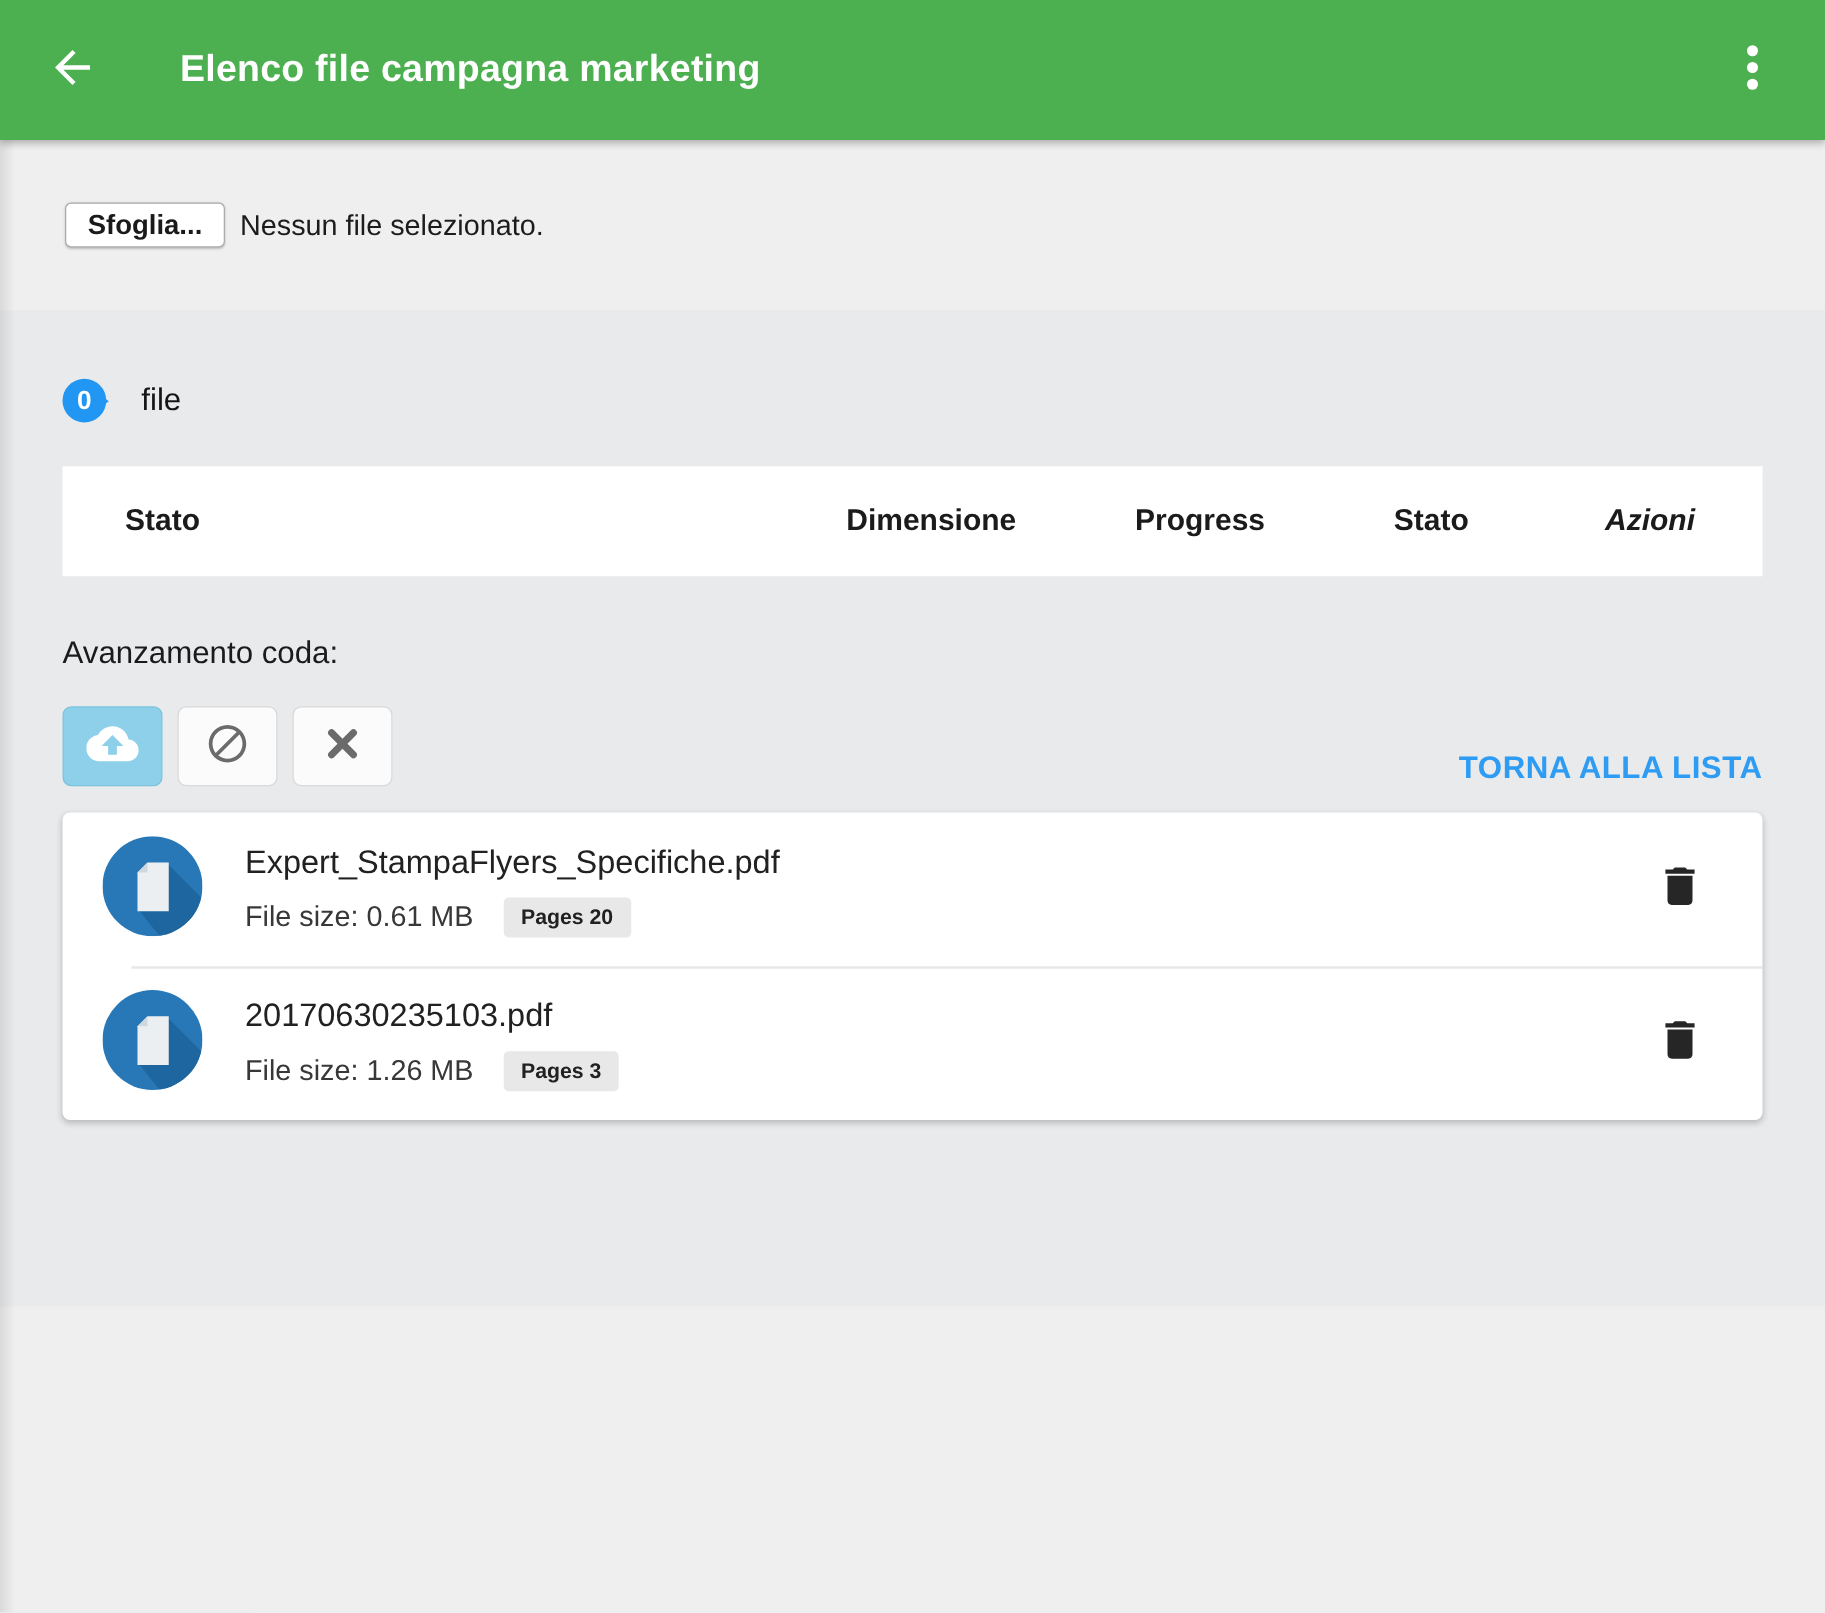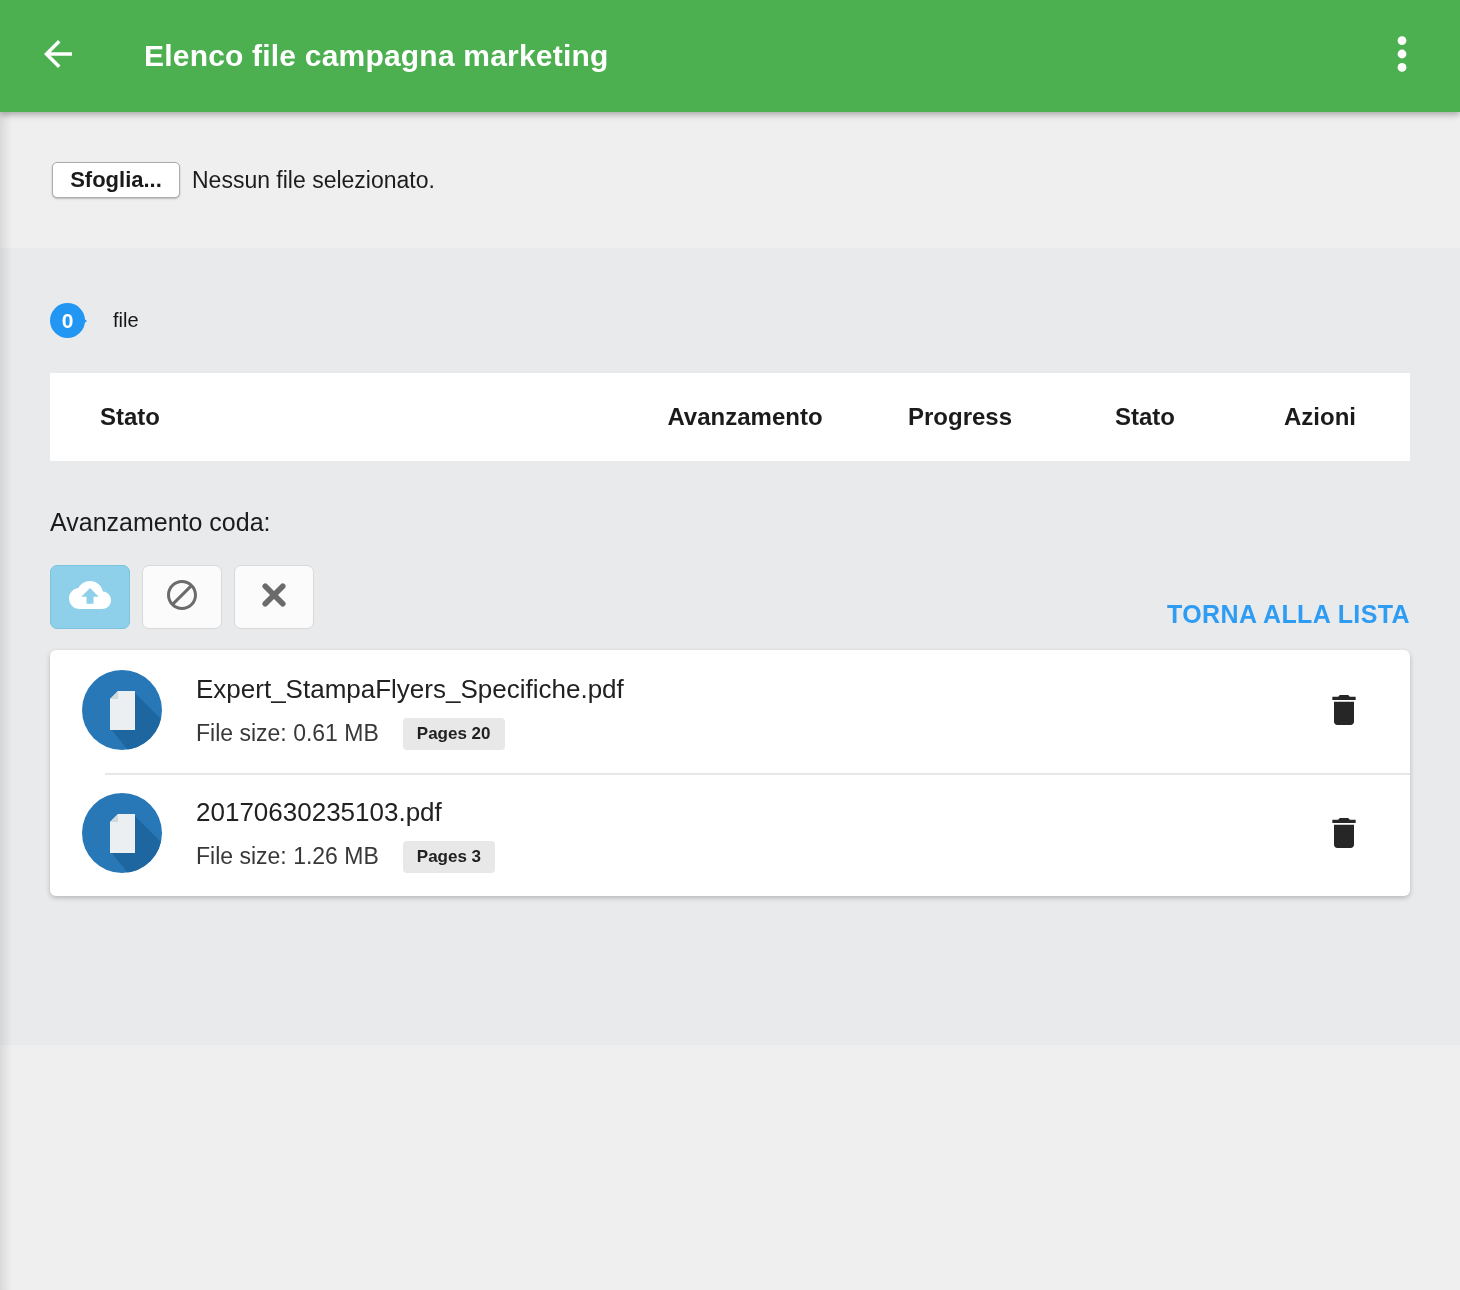--- a/index.html
+++ b/index.html
@@ -32,26 +32,26 @@
   .picker-status{margin-left:12px;font-size:23px;color:#1c1c1c;}
 
   
   .panel{background:#e9eaec;height:797px;padding:0 50px;}
 
   .count-row{display:flex;align-items:center;padding-top:55px;}
   .count-badge{position:relative;width:35px;height:35px;border-radius:50%;background:var(--accent-blue);
     display:flex;align-items:center;justify-content:center;color:#fff;font-size:21px;font-weight:bold;}
   .count-badge::after{content:"";position:absolute;right:-12px;top:50%;transform:translateY(-50%);
     border:10px solid transparent;border-left:13px solid var(--accent-blue);}
-  .count-label{margin-left:28px;font-size:20px;color:#151515;}
+  .count-label{margin-left:28px;font-size:25px;color:#151515;}
 
   .thead{margin-top:35px;height:88px;background:#ffffff;display:flex;align-items:center;font-weight:bold;font-size:24px;color:#1b1b1b;}
   .thead .col-name{flex:1;padding-left:50px;text-align:left;}
   .thead .col{text-align:center;}
-  .col-dim{width:230px;} .col-prog{width:200px;} .col-stato{width:170px;} .col-azioni{width:180px;}
+  .col-dim{width:230px;} .col-prog{width:200px;} .col-stato{width:170px;} .col-azioni{width:180px;font-style:italic;}
 
   .queue-label{margin-top:47px;font-size:25px;color:#1b1b1b;}
 
   .controls{margin-top:28px;display:flex;align-items:flex-end;}
   .ctl-btn{width:80px;height:64px;border-radius:7px;margin-right:12px;display:flex;align-items:center;justify-content:center;cursor:pointer;}
   .ctl-upload{background:var(--upload-btn-bg);border:1px solid #7cc3de;}
   .ctl-plain{background:#fbfbfb;border:1px solid #d9d9d9;}
   .back-link{margin-left:auto;font-size:25px;font-weight:bold;color:var(--link-blue);letter-spacing:.4px;cursor:pointer;text-decoration:none;}
 
   .card{margin-top:21px;background:#ffffff;border-radius:6px;box-shadow:0 2px 5px rgba(0,0,0,0.22);overflow:hidden;}
@@ -100,21 +100,21 @@
 
   <div class="count-row">
     <div class="count-badge">
       <span>0</span>
     </div>
     <span class="count-label">file</span>
   </div>
 
   <div class="thead">
     <div class="col-name">Stato</div>
-    <div class="col col-dim">Avanzamento</div>
+    <div class="col col-dim">Dimensione</div>
     <div class="col col-prog">Progress</div>
     <div class="col col-stato">Stato</div>
     <div class="col col-azioni">Azioni</div>
   </div>
 
   <div class="queue-label">Avanzamento coda:</div>
 
   <div class="controls">
     <div class="ctl-btn ctl-upload">
       <span>

